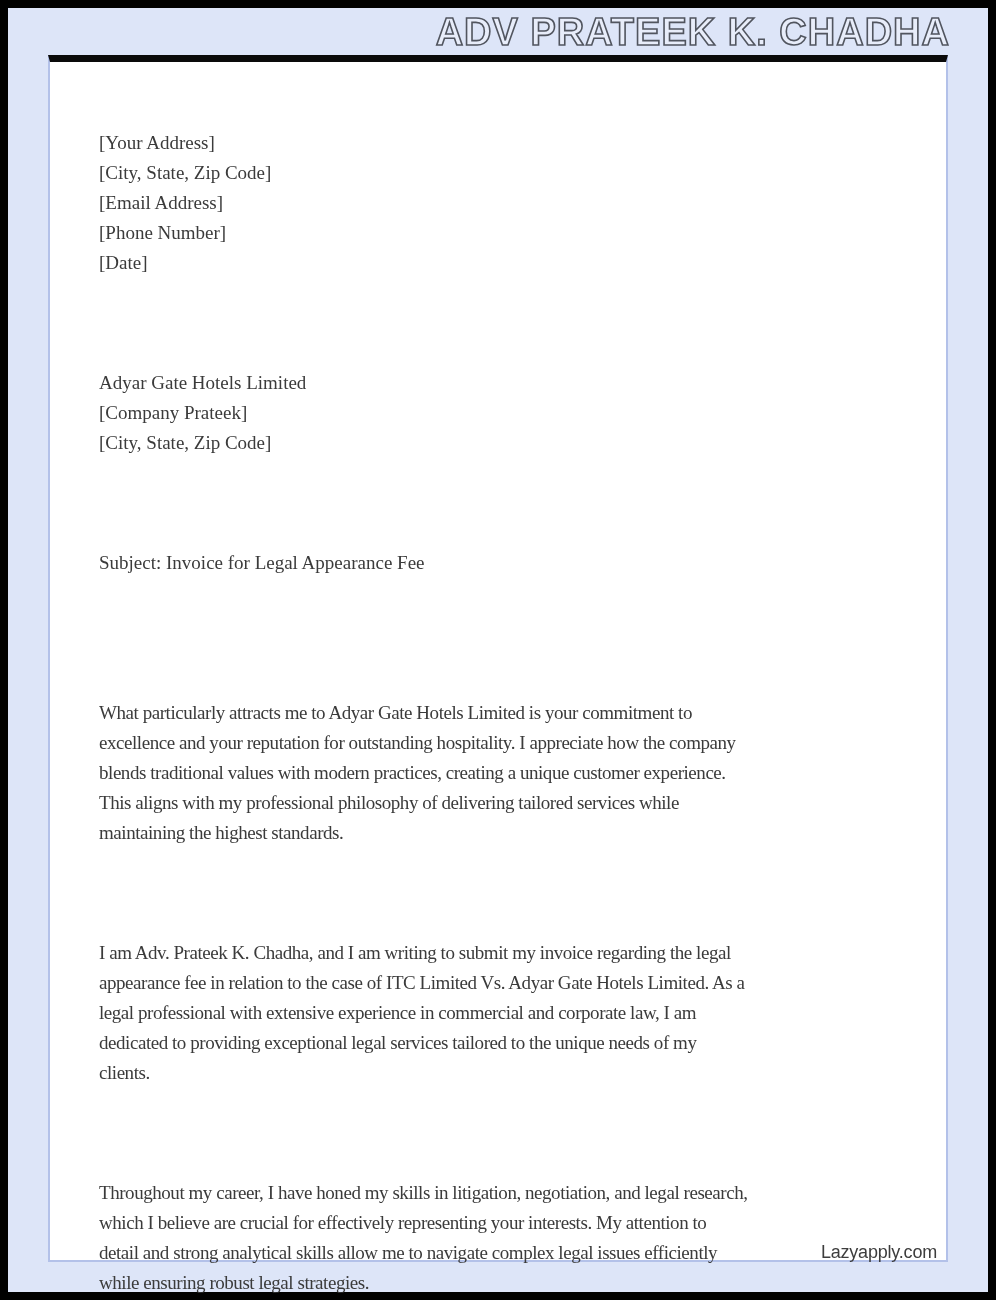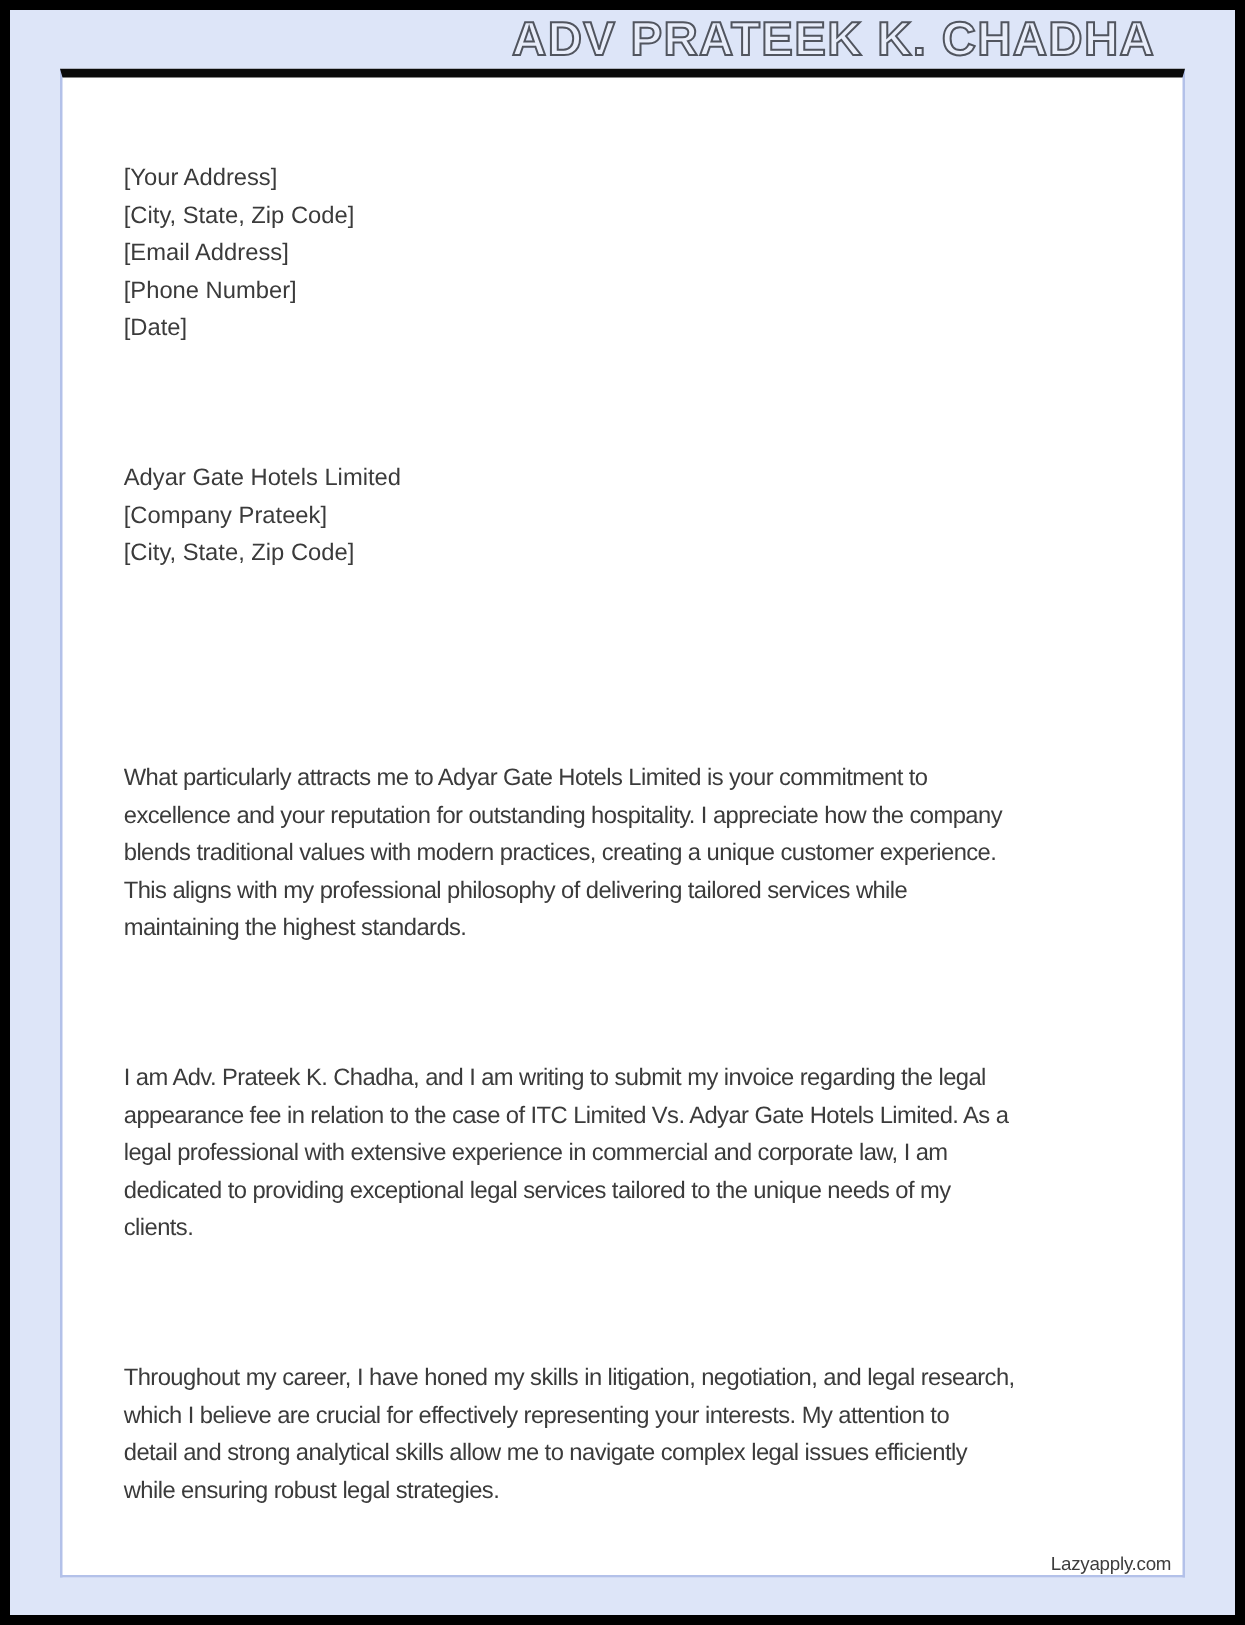--- a/index.html
+++ b/index.html
@@ -8,21 +8,21 @@
     width:996px;height:1300px;
     background:#000;
     overflow:hidden;
     font-family:"Liberation Sans","DejaVu Sans",sans-serif;
   }
   .blue-field{
     position:absolute;left:8px;top:8px;width:980px;height:1284px;
     background:#dde5f8;
   }
   .letterhead{
-    position:absolute;top:9px;right:72px;height:46px;
+    position:absolute;top:9px;right:46px;height:46px;
     display:flex;align-items:center;
   }
   .letterhead-name{
     font-size:38px;
     font-weight:700;
     letter-spacing:1px;
     color:#e8edfa;
     -webkit-text-stroke:1.6px #51555f;
     text-stroke:1.6px #51555f;
     white-space:nowrap;
@@ -35,25 +35,25 @@
     border:2px solid #b3c1e9;
     border-top:7px solid #0a0a0a;
   }
   .letter-body{
     position:absolute;left:99px;top:98px;width:840px;
     color:#3b3b3b;
     font-size:19px;
     line-height:30px;
     white-space:pre-line;
   }
-  .block{margin:0 0 30px 0;}
+  .block{margin:0 0 30px 0;font-family:Liberation Serif, serif;}
   .para{letter-spacing:-0.45px;}
   .watermark{
     position:absolute;top:1243px;right:59px;
-    font-size:15px;line-height:18px;color:#3d3d3d;
+    font-size:18px;line-height:18px;color:#3d3d3d;
     letter-spacing:-0.2px;
   }
 </style>
 </head>
 <body>
 
 <div class="page">
 
   <div class="blue-field"></div>
 
@@ -67,20 +67,21 @@
     <div class="block">[Your Address]
 [City, State, Zip Code]
 [Email Address]
 [Phone Number]
 [Date]</div>
 
     <div class="block">Adyar Gate Hotels Limited
 [Company Prateek]
 [City, State, Zip Code]</div>
 
+    <div class="block">Subject: Invoice for Legal Appearance Fee</div>
 
 
     <div class="block para">What particularly attracts me to Adyar Gate Hotels Limited is your commitment to
 excellence and your reputation for outstanding hospitality. I appreciate how the company
 blends traditional values with modern practices, creating a unique customer experience.
 This aligns with my professional philosophy of delivering tailored services while
 maintaining the highest standards.</div>
 
     <div class="block para">I am Adv. Prateek K. Chadha, and I am writing to submit my invoice regarding the legal
 appearance fee in relation to the case of ITC Limited Vs. Adyar Gate Hotels Limited. As a

